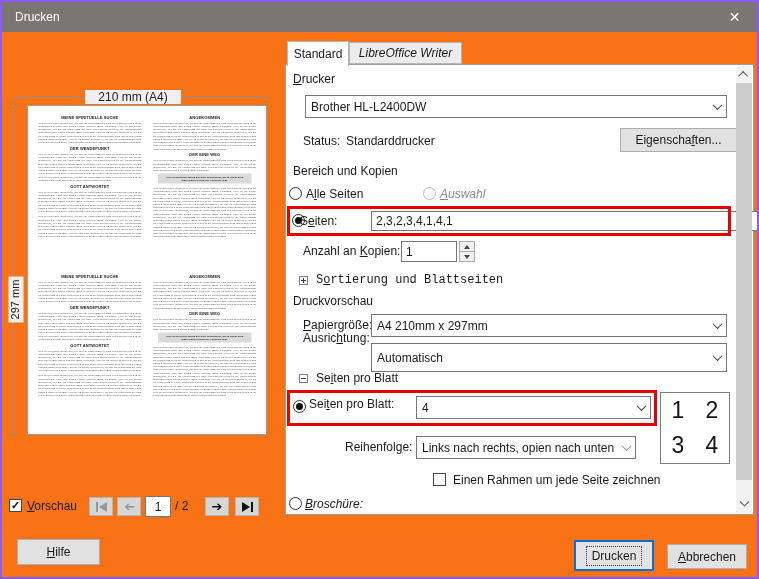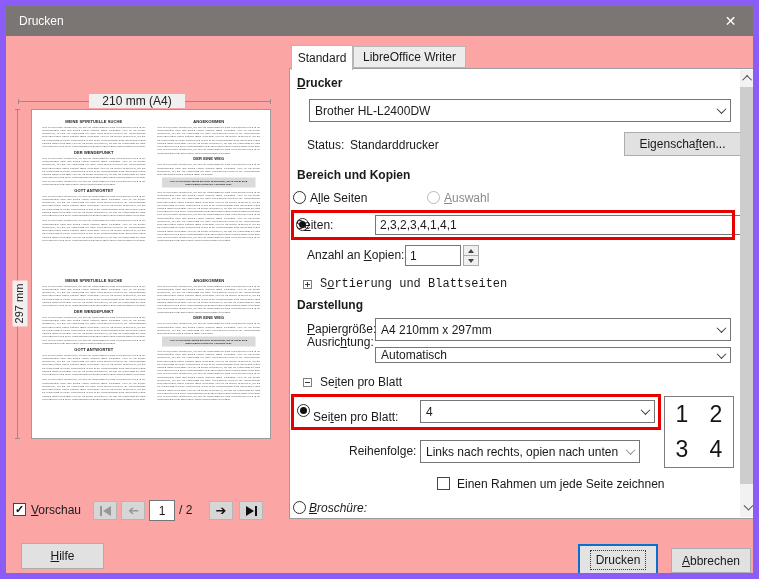--- a/index.html
+++ b/index.html
@@ -1,37 +1,37 @@
 <!DOCTYPE html>
 <html><head>
 <meta charset="utf-8">
 <style>
   html,body { margin:0; padding:0; background:#fff; }
   * { box-sizing:border-box; }
-  .dialog { position:relative; width:759px; height:579px; background:#fca5a5;
-    border:6px solid #8b5cf6; overflow:hidden;
+  .dialog { position:relative; width:759px; height:579px; background:#f97316;
+    border:2px solid #8b5cf6; overflow:hidden;
     font-family:"Liberation Sans",sans-serif; font-size:12px; color:#1a1a1a; }
 
   
   .titlebar { position:absolute; left:0; top:0; width:100%; height:30px; background:#7b7573; }
   .title { position:absolute; left:13px; top:8px; color:#fff; font-size:12px; }
   .close { position:absolute; right:0; top:0; width:45px; height:30px; display:flex;
     align-items:center; justify-content:center; color:#fff; font-size:14px; }
 
   
   .tab { position:absolute; top:40px; height:22px; display:flex; align-items:center;
     justify-content:center; border:1px solid #b6b6b6; background:#ececec; z-index:2; }
   .tab.active { background:#fff; top:39px; height:25px; border-bottom:none; z-index:6; }
   .tab-std { left:285px; width:62px; }
-  .tab-lo  { left:347px; width:113px; }
+  .tab-lo  { left:347px; width:113px;font-style:italic; }
 
   
   .panel { position:absolute; left:283px; top:62px; width:469px; height:451px;
     background:#fff; border:1px solid #9d9d9d; z-index:1; }
-  .hdr { position:absolute; font-weight:bold; white-space:nowrap; }
+  .hdr { position:absolute; font-weight:normal; white-space:nowrap; }
   .lbl { position:absolute; white-space:nowrap; }
   .dim { color:#8a8a8a; }
 
   .combo { position:absolute; border:1px solid #767676; background:#fff; display:flex;
     align-items:center; overflow:hidden; }
   .combo .ct { flex:1; padding:0 5px; white-space:nowrap; overflow:hidden; }
   .chev { width:18px; height:100%; display:flex; align-items:center; justify-content:center; flex:none; }
   .chev::before { content:""; display:block; width:6px; height:6px;
     border-right:1.4px solid #3c3c3c; border-bottom:1.4px solid #3c3c3c;
     transform:rotate(45deg) translate(-1px,-1px); }
@@ -229,61 +229,61 @@
 
     <span class="lbl" style="left:17px; top:69px;">Status:</span>
     <span class="lbl" style="left:60px; top:69px;">Standarddrucker</span>
     <span class="btn" style="left:334px; top:63px; width:117px; height:24px;">Eigenscha<u>f</u>ten...</span>
 
     <span class="hdr" style="left:7px; top:99px;">Bereich und Kopien</span>
 
     <span class="radio" style="left:3px; top:122px;"></span>
     <span class="lbl" style="left:20px; top:122px;">A<u>l</u>le Seiten</span>
     <span class="radio dis" style="left:137px; top:122px;"></span>
-    <span class="lbl dim" style="left:154px; top:122px;"><u>A</u>uswahl</span>
+    <span class="lbl dim" style="left:154px; top:122px;font-style:italic;"><u>A</u>uswahl</span>
 
     <div class="redbox" style="left:1px; top:141px; width:444px; height:30px;"></div>
     <span class="radio sel" style="left:6px; top:149px;"></span>
-    <span class="lbl" style="left:6px; top:149px;">S<u>e</u>iten:</span>
+    <span class="lbl" style="left:14px; top:149px;">S<u>e</u>iten:</span>
     <input class="tinput" style="left: 85px; top: 146px; width: 424px; height: 20px;" value="2,3,2,3,4,1,4,1">
 
     <span class="lbl" style="left:17px; top:179px;">Anzahl an <u>K</u>opien:</span>
     <input class="tinput" style="left: 115px; top: 176px; width: 56px; height: 21px;" value="1">
     <span class="spin" style="left:173px; top:176px; height:21px;">
       <span class="sb">
           <span class="tri-u"></span>
         </span>
       <span class="sb">
           <span class="tri-d"></span>
         </span>
     </span>
 
     <span class="exp plus" style="left:13px; top:211px;"></span>
     <span class="lbl" style="left:30px; top:208px;font-family:Liberation Mono, monospace;">S<u>o</u>rtierung und Blattseiten</span>
 
-    <span class="hdr" style="left:7px; top:229px;">Darstellung</span>
+    <span class="hdr" style="left:7px; top:229px;">Druckvorschau</span>
 
     <span class="lbl" style="left:17px; top:253px;"><u>P</u>apiergröße:</span>
     <div class="combo" style="left:85px; top:249px; width:356px; height:23px;">
       <span class="ct">A4 210mm x 297mm</span>
       <span class="chev"></span>
     </div>
 
     <span class="lbl" style="left:17px; top:266px;">Ausric<u>h</u>tung:</span>
-    <div class="combo" style="left:85px; top:278px; width:356px; height:16px;">
+    <div class="combo" style="left:85px; top:278px; width:356px; height:29px;">
       <span class="ct">Automatisch</span>
       <span class="chev"></span>
     </div>
 
     <span class="exp" style="left:13px; top:309px;"></span>
     <span class="lbl" style="left:30px; top:306px;">Se<u>i</u>ten pro Blatt</span>
 
     <div class="redbox" style="left:1px; top:325px; width:370px; height:36px;"></div>
     <span class="radio sel" style="left:7px; top:335px;"></span>
-    <span class="lbl" style="left:23px; top:341px;">Sei<u>t</u>en pro Blatt:</span>
+    <span class="lbl" style="left:23px; top:332px;">Sei<u>t</u>en pro Blatt:</span>
     <div class="combo" style="left:130px; top:331px; width:235px; height:23px;">
       <span class="ct">4</span>
       <span class="chev"></span>
     </div>
 
     <div class="gridbox">
       <span>1</span>
       <span>2</span>
       <span>3</span>
       <span>4</span>

